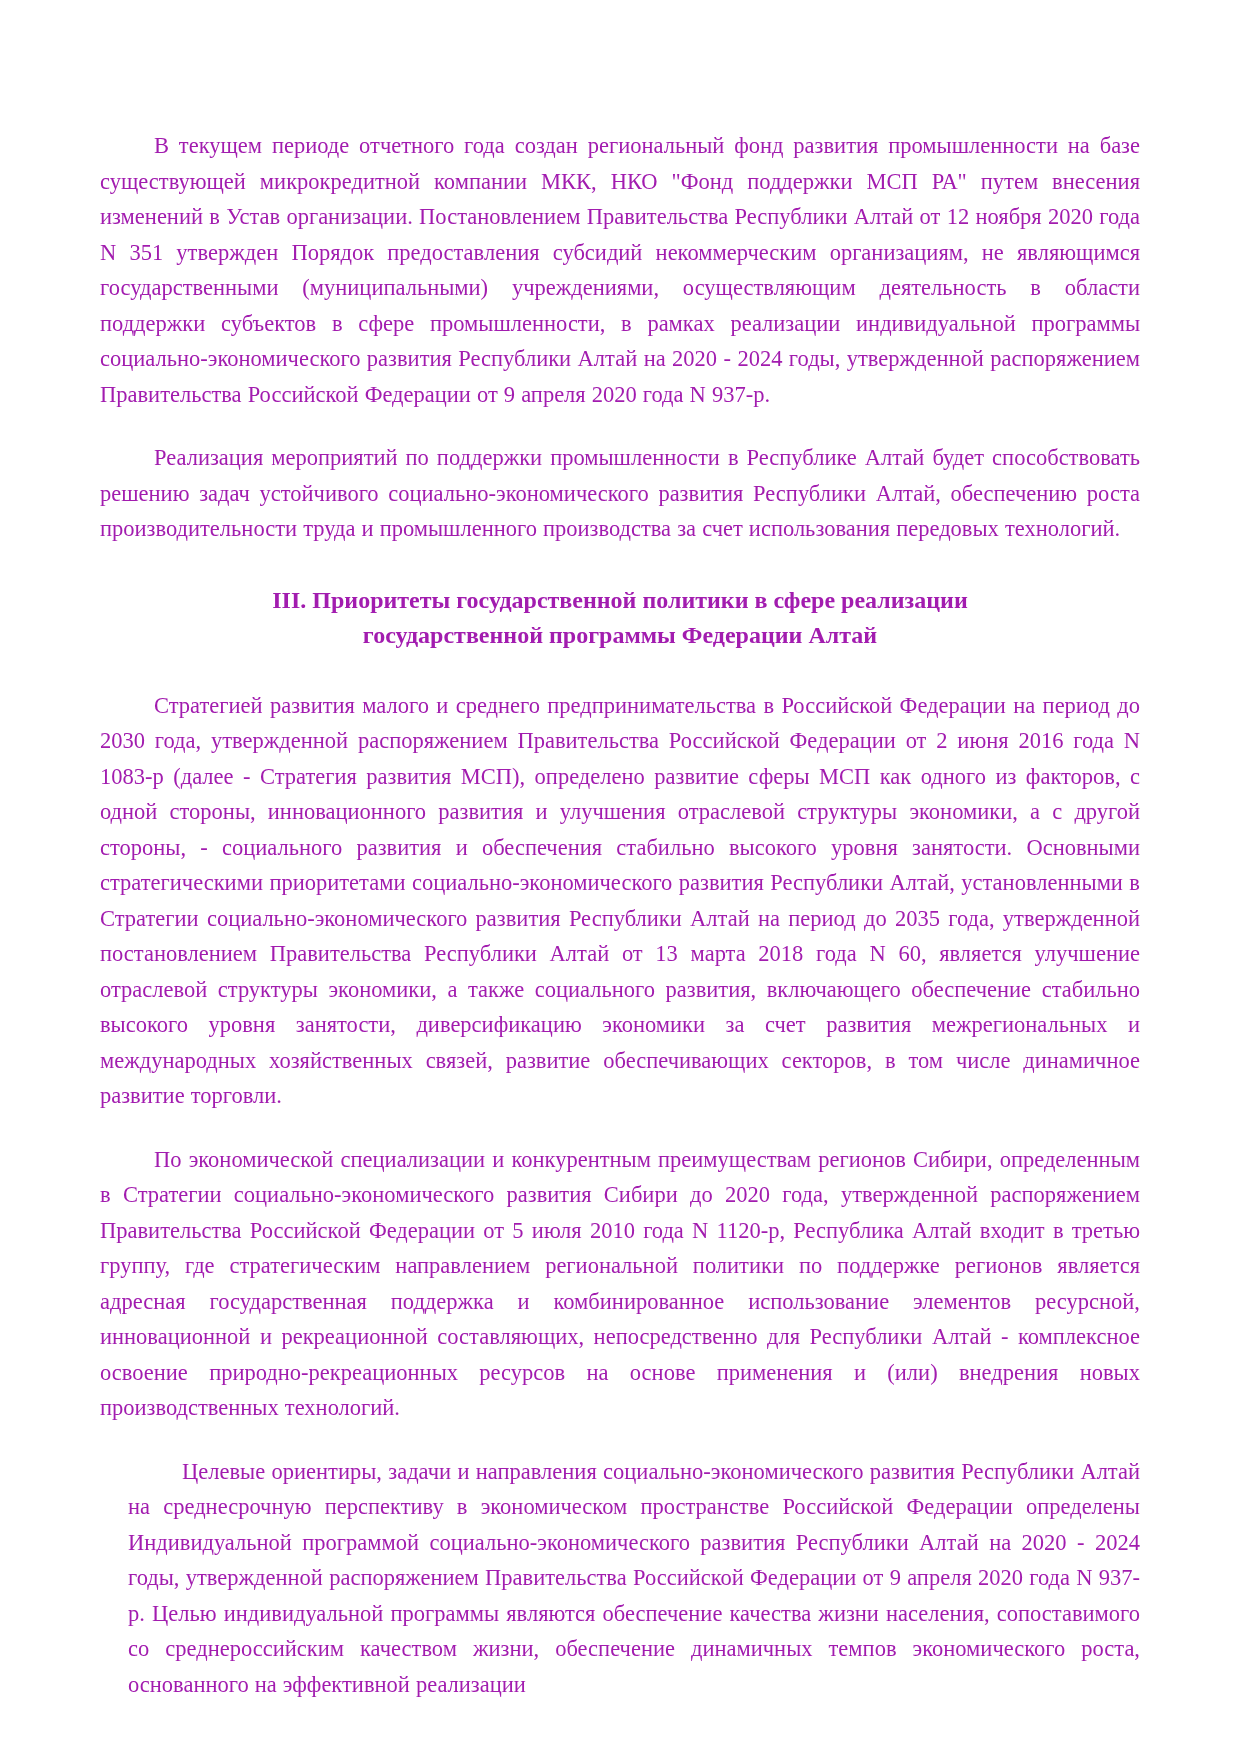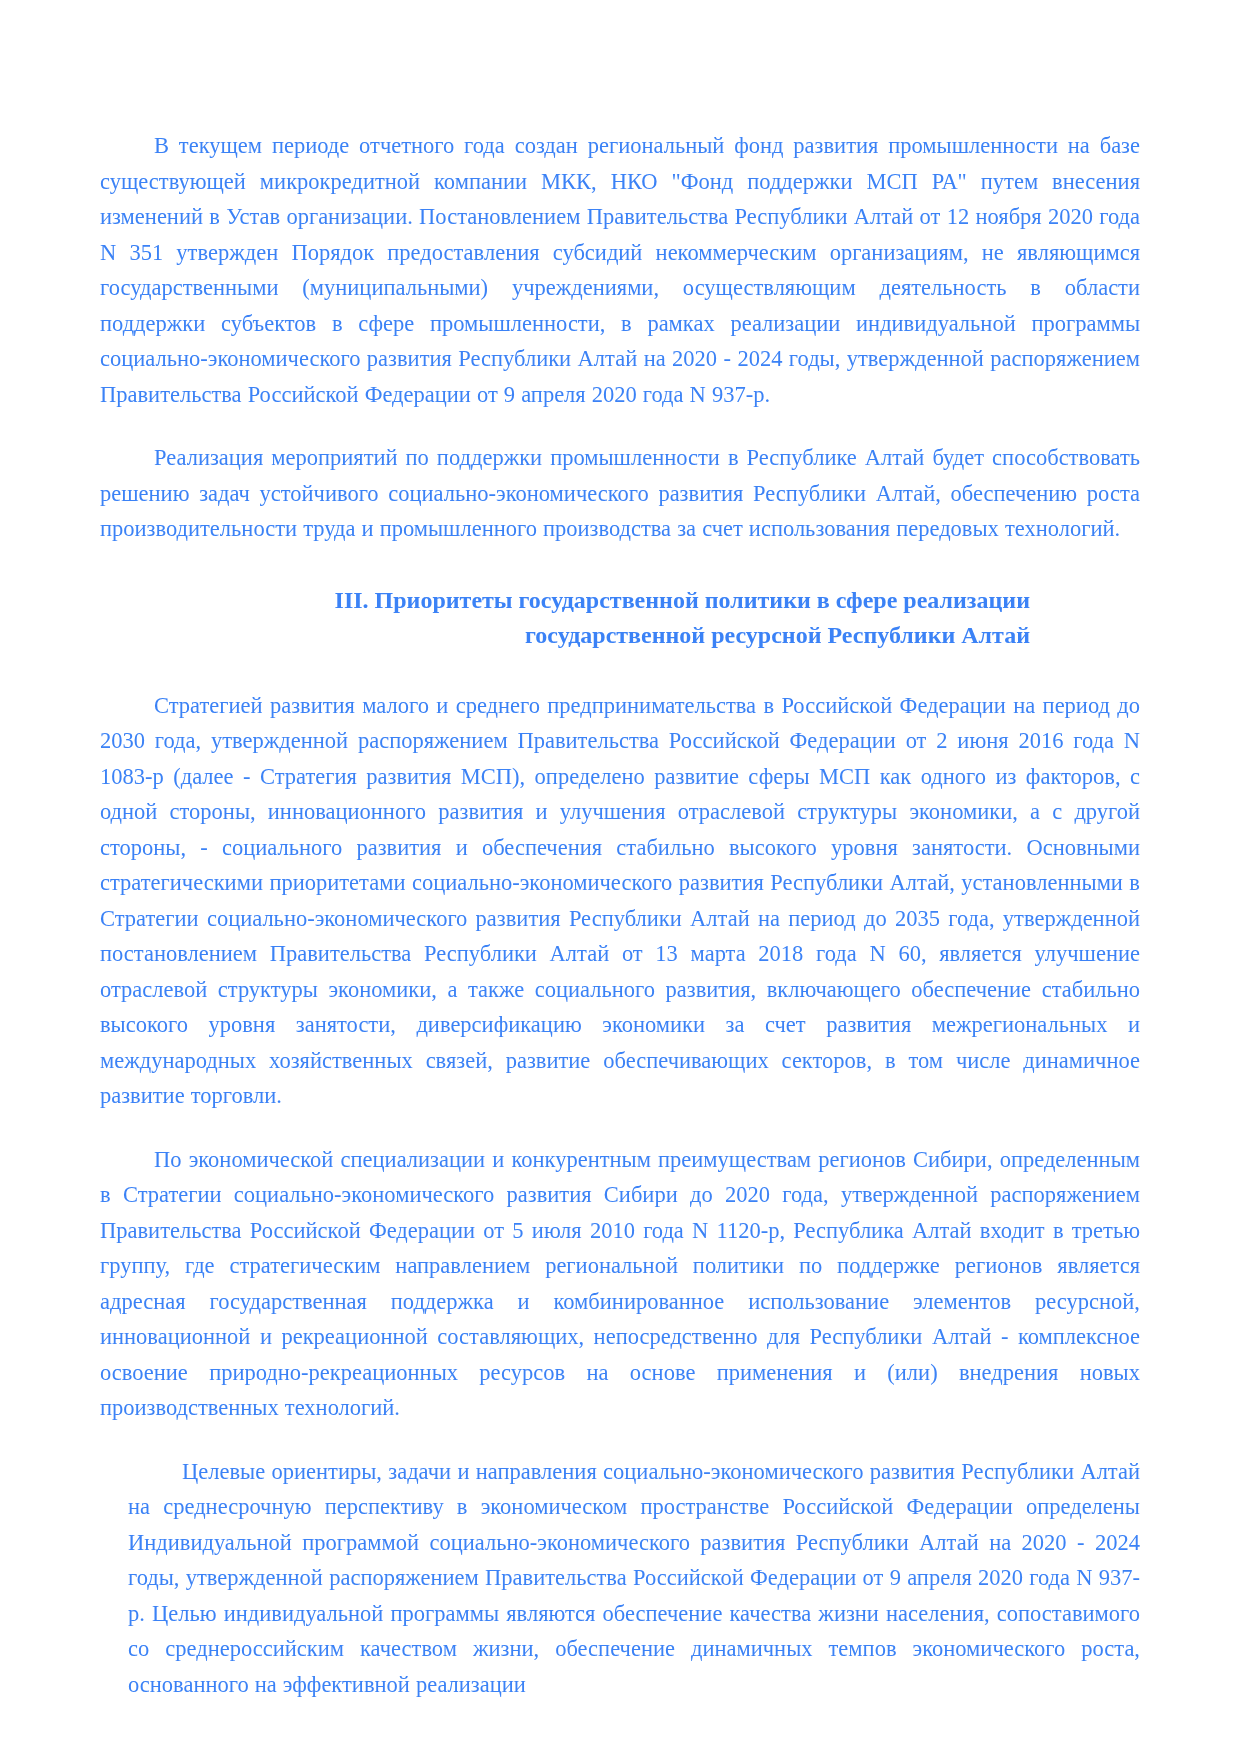--- a/index.html
+++ b/index.html
@@ -11,21 +11,21 @@
 
   .page {
     position: relative;
     width: 1240px;
     height: 1754px;
     margin: 0 auto;
     background: #ffffff;
     box-sizing: border-box;
     padding: 128px 100px 60px 100px;
     font-family: "Liberation Serif", "DejaVu Serif", serif;
-    color: #3b82f6;
+    color: #a21caf;
     overflow: hidden;
   }
 
   .doc-body {
     width: 1040px;
   }
 
   p.para {
     margin: 0 0 28px 0;
     font-size: 22.5px;
@@ -46,36 +46,35 @@
     margin: 36px 0 34px 0;
     text-align: center;
     font-size: 24px;
     font-weight: bold;
     line-height: 35.5px;
     padding: 0 110px;
   }
 
   .section-heading .hl {
     display: block;
-    text-align: right;
   }
 </style>
 </head>
 <body>
 
 <div class="page">
   <div class="doc-body">
 
     <p class="para">В текущем периоде отчетного года создан региональный фонд развития промышленности на базе существующей микрокредитной компании МКК, НКО "Фонд поддержки МСП РА" путем внесения изменений в Устав организации. Постановлением Правительства Республики Алтай от 12 ноября 2020 года N 351 утвержден Порядок предоставления субсидий некоммерческим организациям, не являющимся государственными (муниципальными) учреждениями, осуществляющим деятельность в области поддержки субъектов в сфере промышленности, в рамках реализации индивидуальной программы социально-экономического развития Республики Алтай на 2020 - 2024 годы, утвержденной распоряжением Правительства Российской Федерации от 9 апреля 2020 года N 937-р.</p>
 
     <p class="para">Реализация мероприятий по поддержки промышленности в Республике Алтай будет способствовать решению задач устойчивого социально-экономического развития Республики Алтай, обеспечению роста производительности труда и промышленного производства за счет использования передовых технологий.</p>
 
     <div class="section-heading">
       <span class="hl">III. Приоритеты государственной политики в сфере реализации</span>
-      <span class="hl">государственной ресурсной Республики Алтай</span>
+      <span class="hl">государственной программы Федерации Алтай</span>
     </div>
 
     <p class="para">Стратегией развития малого и среднего предпринимательства в Российской Федерации на период до 2030 года, утвержденной распоряжением Правительства Российской Федерации от 2 июня 2016 года N 1083-р (далее - Стратегия развития МСП), определено развитие сферы МСП как одного из факторов, с одной стороны, инновационного развития и улучшения отраслевой структуры экономики, а с другой стороны, - социального развития и обеспечения стабильно высокого уровня занятости. Основными стратегическими приоритетами социально-экономического развития Республики Алтай, установленными в Стратегии социально-экономического развития Республики Алтай на период до 2035 года, утвержденной постановлением Правительства Республики Алтай от 13 марта 2018 года N 60, является улучшение отраслевой структуры экономики, а также социального развития, включающего обеспечение стабильно высокого уровня занятости, диверсификацию экономики за счет развития межрегиональных и международных хозяйственных связей, развитие обеспечивающих секторов, в том числе динамичное развитие торговли.</p>
 
     <p class="para">По экономической специализации и конкурентным преимуществам регионов Сибири, определенным в Стратегии социально-экономического развития Сибири до 2020 года, утвержденной распоряжением Правительства Российской Федерации от 5 июля 2010 года N 1120-р, Республика Алтай входит в третью группу, где стратегическим направлением региональной политики по поддержке регионов является адресная государственная поддержка и комбинированное использование элементов ресурсной, инновационной и рекреационной составляющих, непосредственно для Республики Алтай - комплексное освоение природно-рекреационных ресурсов на основе применения и (или) внедрения новых производственных технологий.</p>
 
     <p class="para">Целевые ориентиры, задачи и направления социально-экономического развития Республики Алтай на среднесрочную перспективу в экономическом пространстве Российской Федерации определены Индивидуальной программой социально-экономического развития Республики Алтай на 2020 - 2024 годы, утвержденной распоряжением Правительства Российской Федерации от 9 апреля 2020 года N 937-р. Целью индивидуальной программы являются обеспечение качества жизни населения, сопоставимого со среднероссийским качеством жизни, обеспечение динамичных темпов экономического роста, основанного на эффективной реализации</p>
 
   </div>
 </div>

